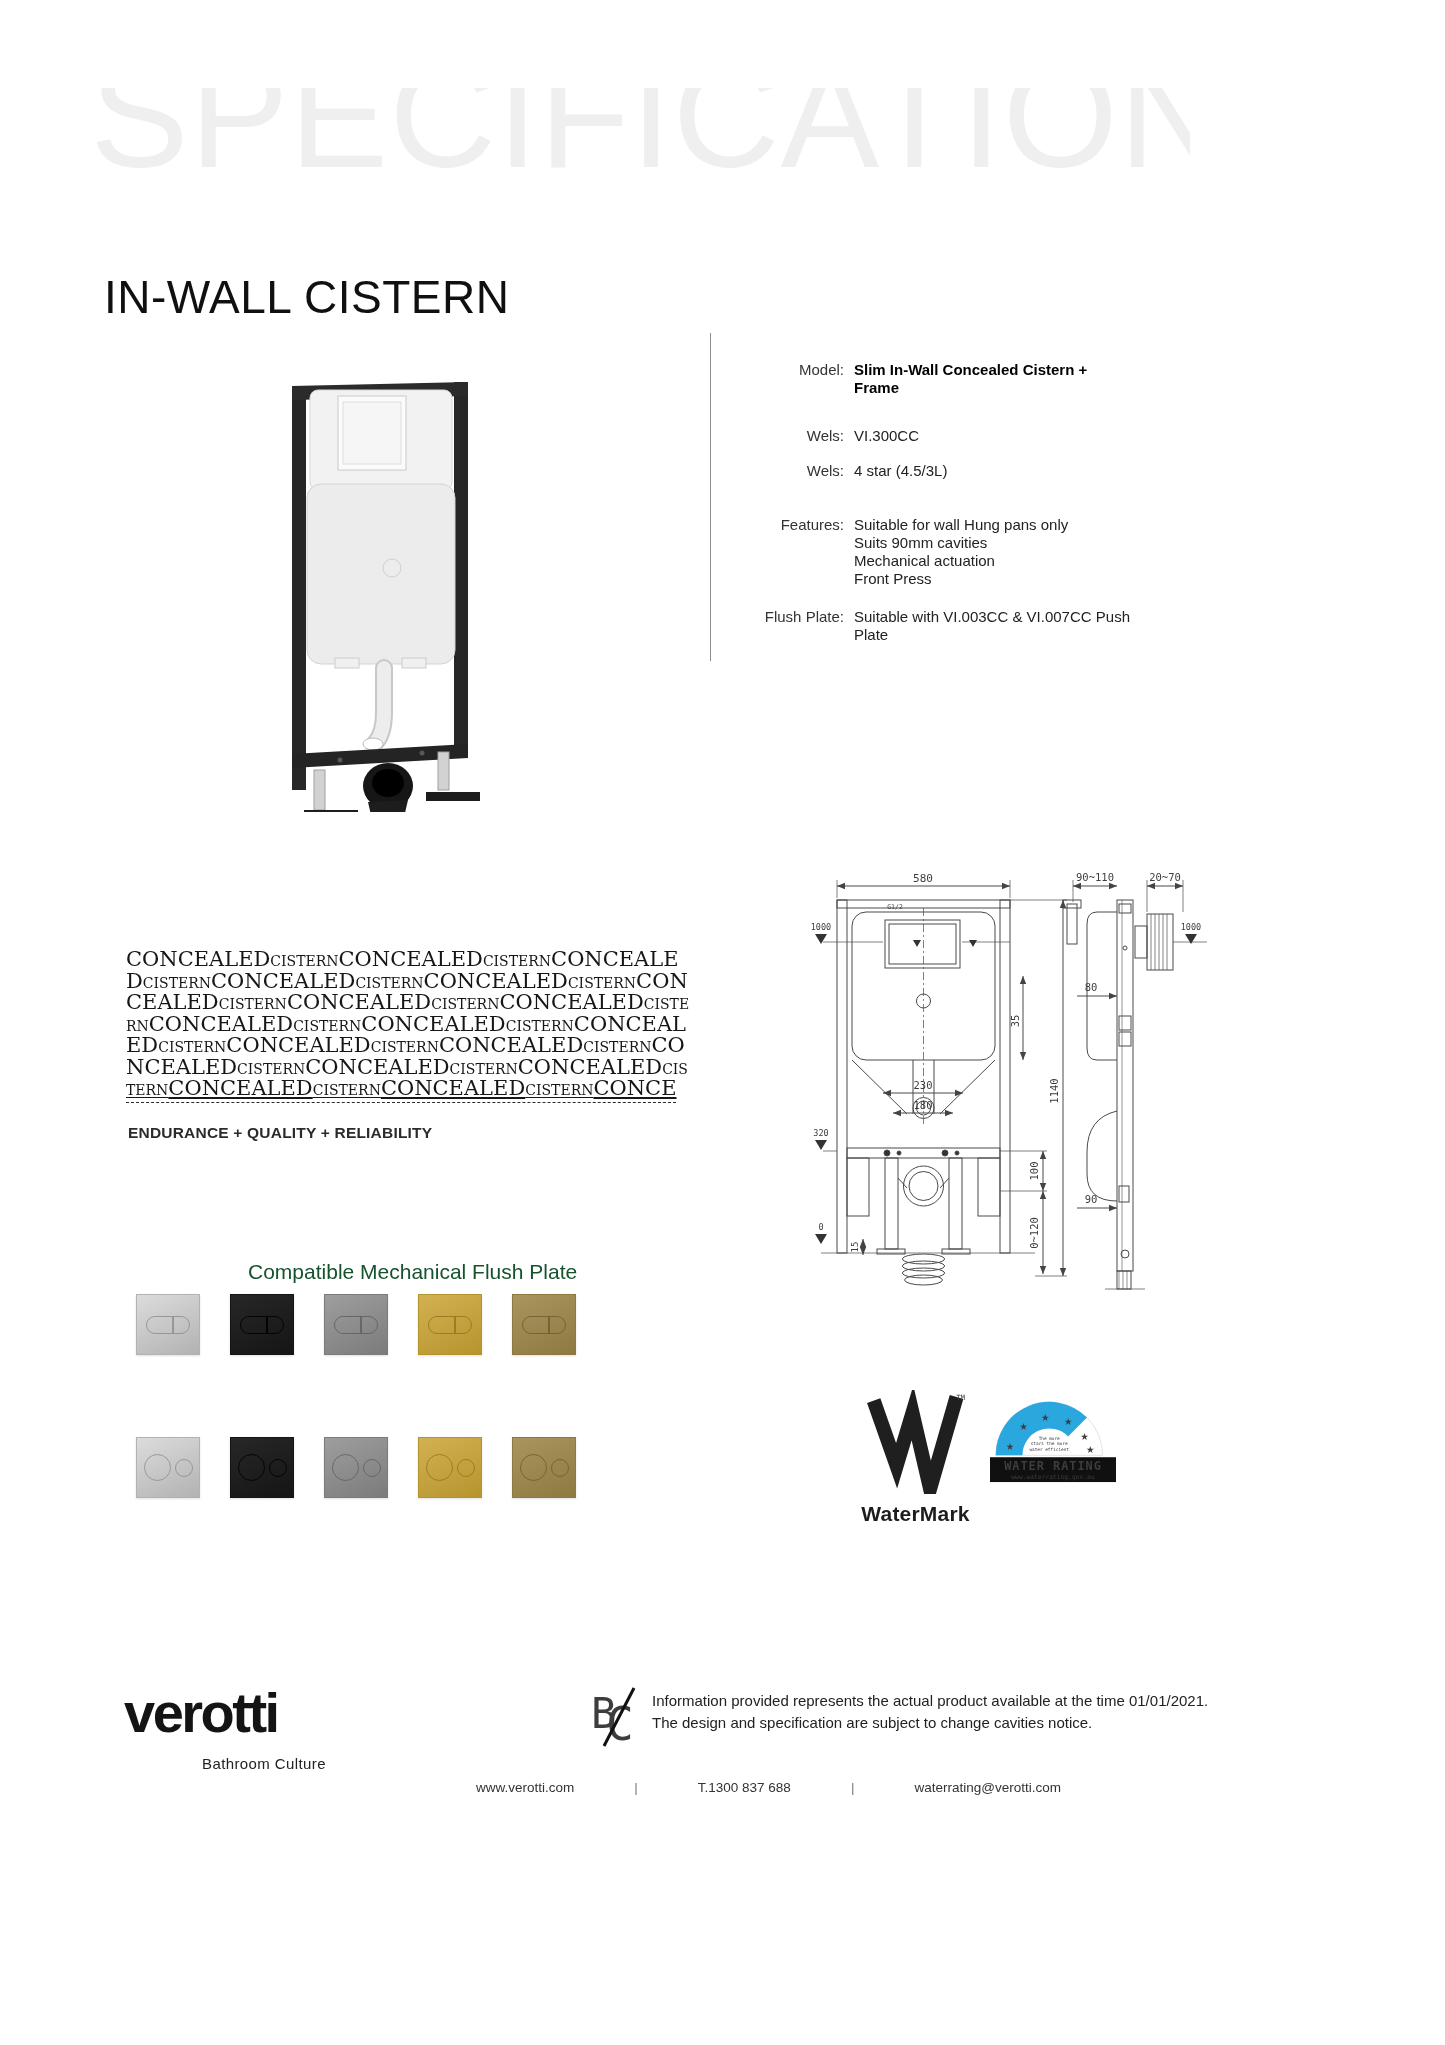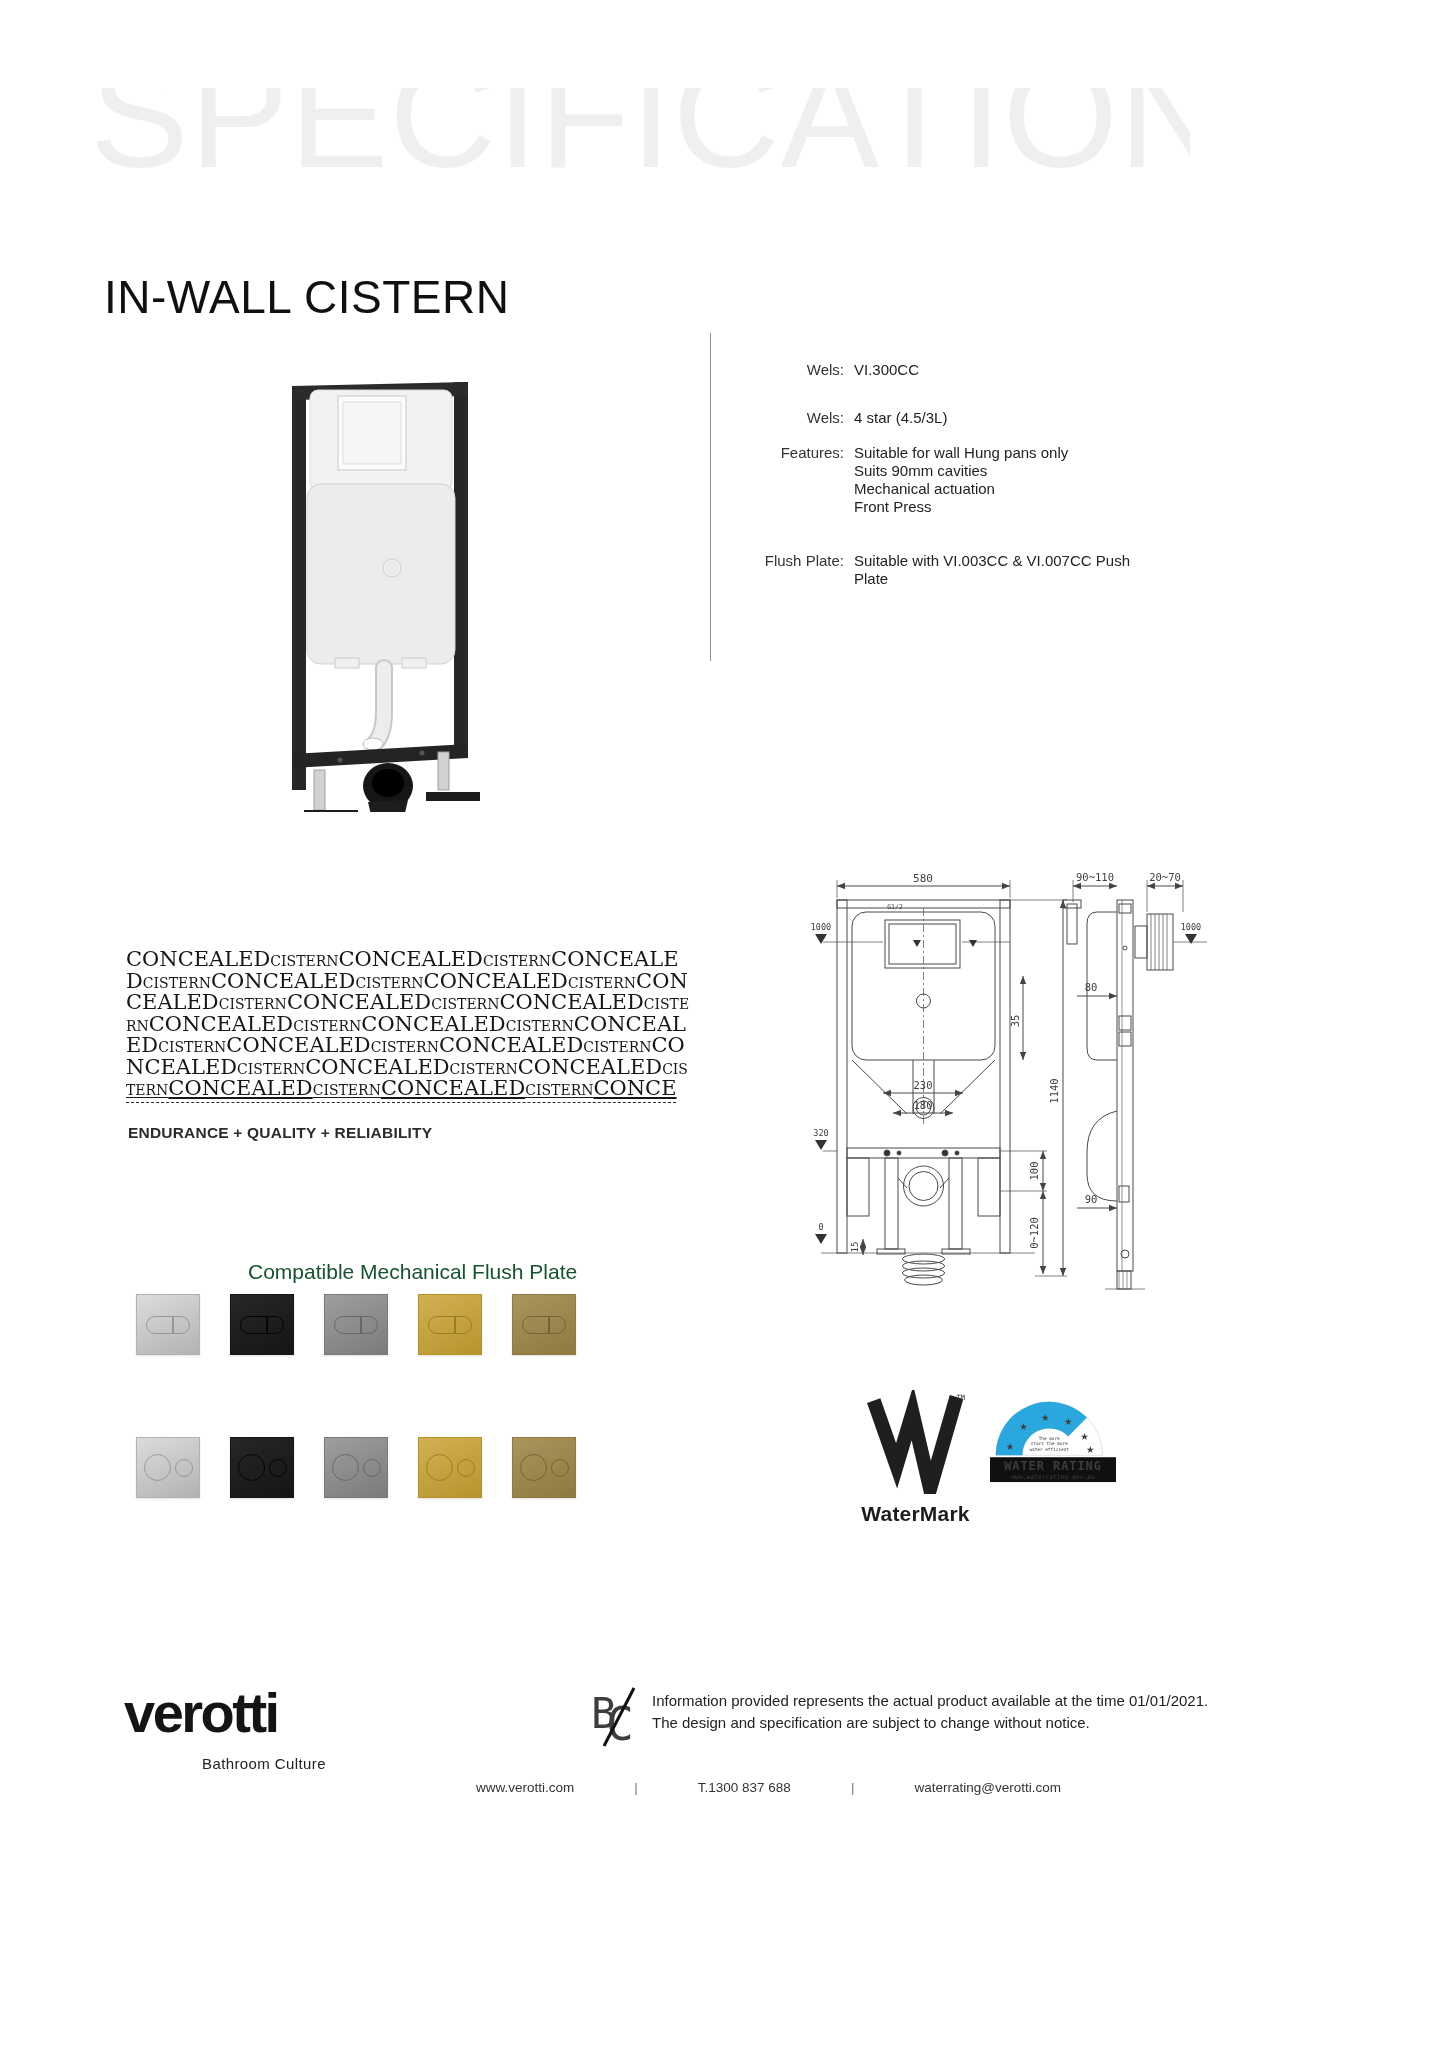--- a/index.html
+++ b/index.html
@@ -110,20 +110,26 @@
     <rect x="34" y="398" width="11" height="40" fill="#d2d2d2" stroke="#9f9f9f"></rect>
     <rect x="158" y="380" width="11" height="38" fill="#d2d2d2" stroke="#9f9f9f"></rect>
     <rect x="24" y="438" width="54" height="9" fill="#1d1d1d"></rect>
     <rect x="146" y="420" width="54" height="9" fill="#1d1d1d"></rect>
   </svg>
 
   <div class="v-divider"></div>
 
   <div class="spec-block">
       <div class="spec-row">
+        <span class="spec-label">Model:</span>
+        <div class="spec-value spec-bold">
+          <div class="spec-line">Slim In-Wall Concealed Cistern + Frame</div>
+        </div>
+      </div>
+      <div class="spec-row">
         <span class="spec-label">Wels:</span>
         <div class="spec-value">
           <div class="spec-line">VI.300CC</div>
         </div>
       </div>
       <div class="spec-row">
         <span class="spec-label">Wels:</span>
         <div class="spec-value">
           <div class="spec-line">4 star (4.5/3L)</div>
         </div>
@@ -371,21 +377,21 @@
   <div class="brand-tagline">Bathroom Culture</div>
 
   <svg class="monogram" width="54" height="64" viewBox="0 0 54 64">
     <text x="2" y="44" font-size="42" font-family="DejaVu Serif,serif" fill="#111">B</text>
     <text x="17" y="56" font-size="46" font-family="DejaVu Serif,serif" fill="#111">C</text>
     <line x1="45" y1="4" x2="15" y2="62" stroke="#111" stroke-width="3"></line>
   </svg>
 
   <div class="disclaimer">
     <div>Information provided represents the actual product available at the time 01/01/2021.</div>
-    <div>The design and specification are subject to change without notice.</div>
+    <div>The design and specification are subject to change cavities notice.</div>
   </div>
 
   <div class="footer-links">
       <span class="flink">www.verotti.com</span>
       <span class="fsep">|</span>
       <span class="flink">T.1300 837 688</span>
       <span class="fsep">|</span>
       <span class="flink">waterrating@verotti.com</span>
     </div>
 </div>

